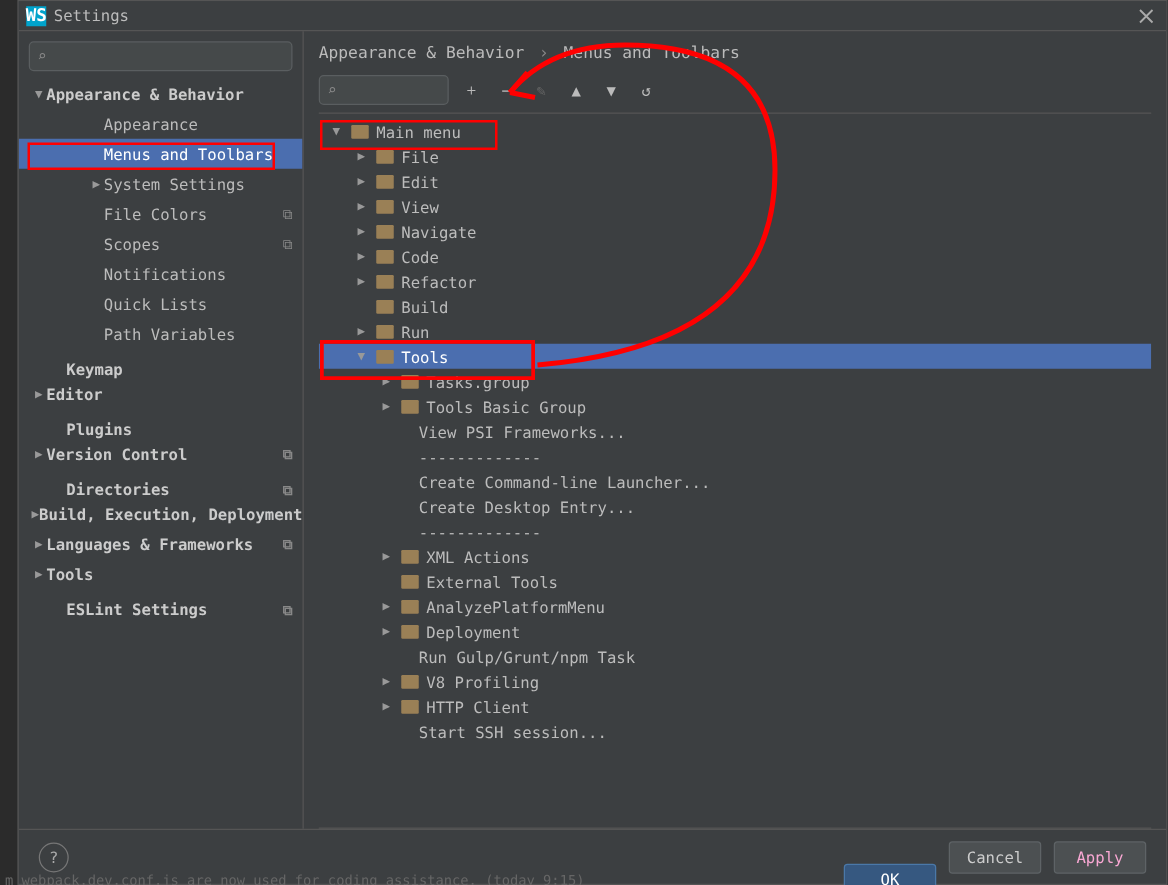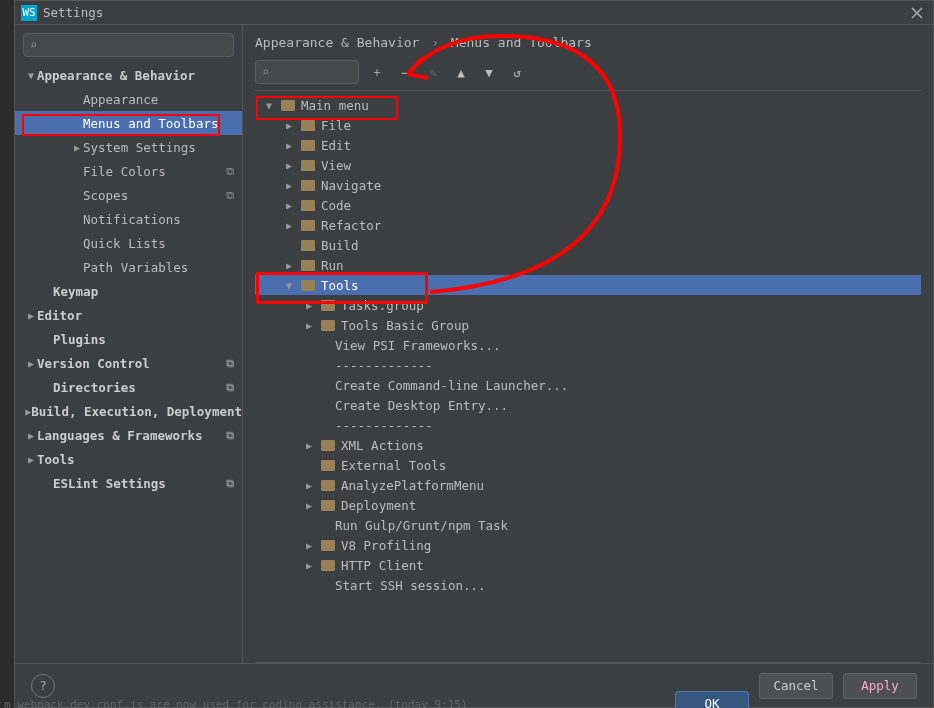--- a/index.html
+++ b/index.html
@@ -24,21 +24,21 @@
     height: 24px;
     background: #3c3f41;
     border-bottom: 1px solid #555;
     display: flex;
     align-items: center;
     padding: 0 6px;
   }
   .ws-logo {
     width: 16px; height: 16px;
     background: #00a3cc;
-    color: #fff; font-weight: normal; font-size: 11px;
+    color: #fff; font-weight: bold; font-size: 14px;
     display: flex; align-items: center; justify-content: center;
     margin-right: 6px;
   }
   .spacer { flex: 1; }
   .close-x {
     width: 20px; height: 20px; display: flex;
     align-items: center; justify-content: center;
     color: #aaa; cursor: pointer;
   }
   .body {
@@ -72,21 +72,21 @@
     width: 12px; display: inline-block;
     color: #999; font-size: 10px; text-align: center;
   }
   .node .arrow.none { visibility: hidden; }
   .node .gear {
     margin-left: auto; margin-right: 8px;
     color: #888; font-size: 11px;
   }
   .node.selected { background: #4b6eaf; color: #fff; }
   .node.bold { font-weight: bold; color: #ccc; }
-  .lvl1 { padding-left: 26px; }
+  .lvl1 { padding-left: 26px; align-items: flex-end; }
   .lvl2 { padding-left: 56px; }
   .highlight-red {
     position: absolute; border: 2px solid #f00;
     pointer-events: none; z-index: 50;
   }
   .content {
     flex: 1; display: flex; flex-direction: column;
     padding: 8px 12px 0 12px; min-width: 0;
   }
   .breadcrumb {

